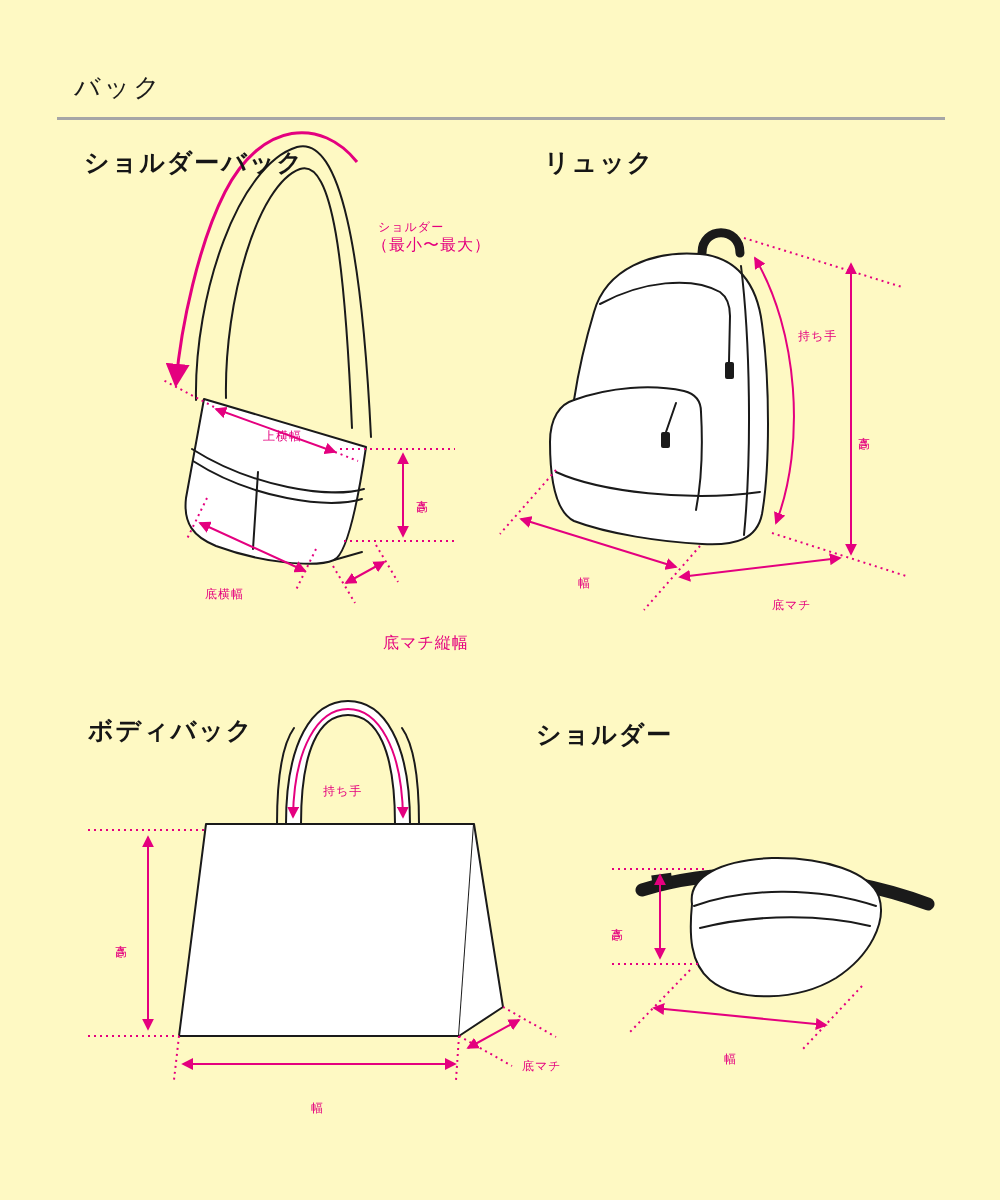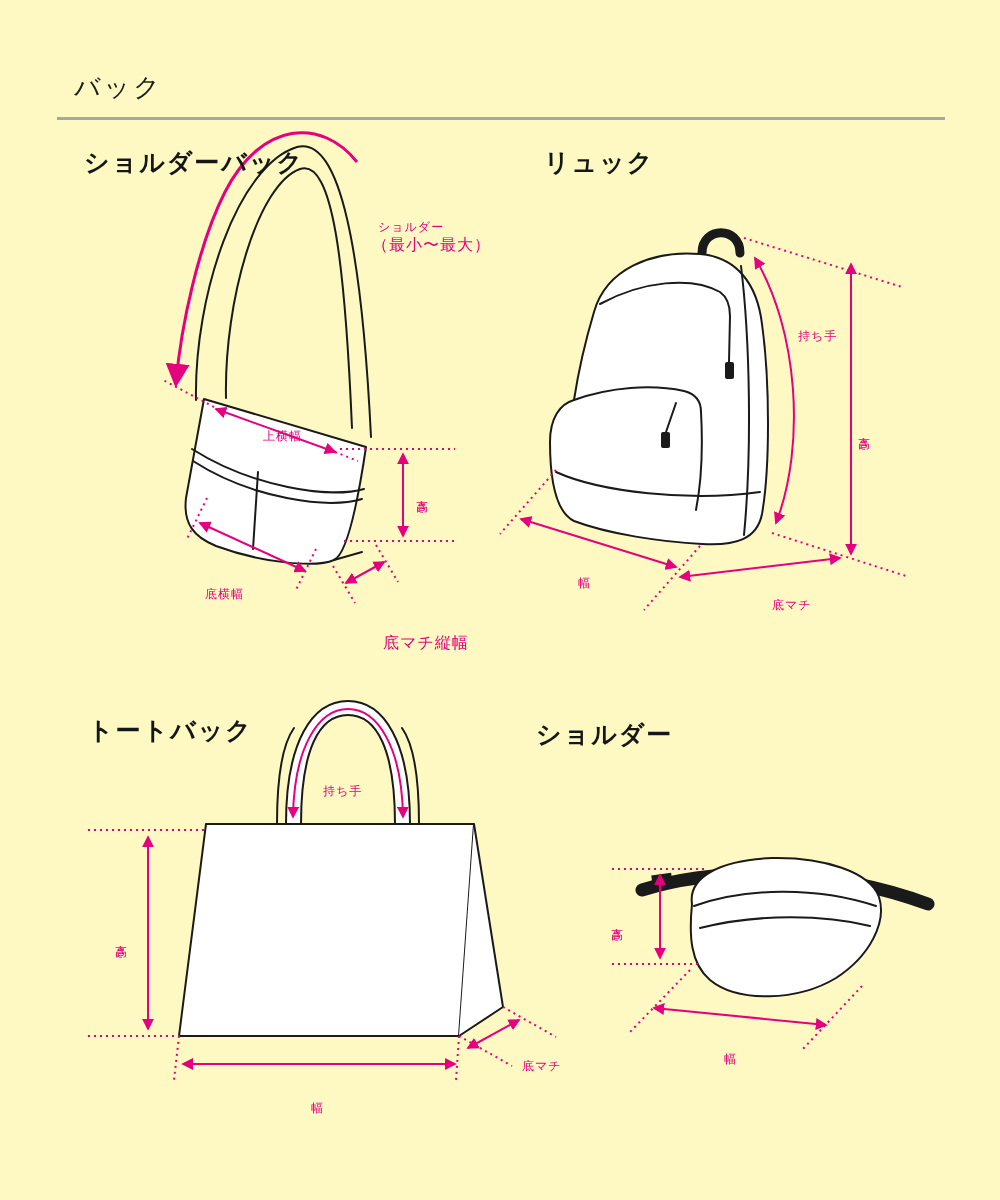--- a/index.html
+++ b/index.html
@@ -135,21 +135,21 @@
       <path class="meas dotted" d="M612 964 L 700 964"></path>
       <path class="meas" d="M660 875 L 660 958" marker-start="url(#ah)" marker-end="url(#ah)"></path>
       <path class="meas dotted" d="M690 970 L 630 1032"></path>
       <path class="meas dotted" d="M862 986 L 802 1050"></path>
       <path class="meas" d="M654 1008 L 826 1025" marker-start="url(#ah)" marker-end="url(#ah)"></path>
     </g>
   </svg>
 
   <span class="sec-title" style="left:84px;top:146px">ショルダーバック</span>
   <span class="sec-title" style="left:544px;top:146px">リュック</span>
-  <span class="sec-title" style="left:88px;top:714px">トートバック</span>
+  <span class="sec-title" style="left:88px;top:714px">ボディバック</span>
   <span class="sec-title" style="left:536px;top:718px">ショルダー</span>
 
   <span class="lbl" style="left:378px;top:192px">ショルダー</span>
   <span class="lbl small" style="left:372px;top:208px">（最小〜最大）</span>
   <span class="lbl" style="left:263px;top:401px">上横幅</span>
   <span class="lbl vert" style="left:413px;top:463px">高さ</span>
   <span class="lbl" style="left:205px;top:559px">底横幅</span>
   <span class="lbl small" style="left:383px;top:606px">底マチ縦幅</span>
 
   <span class="lbl" style="left:798px;top:301px">持ち手</span>

